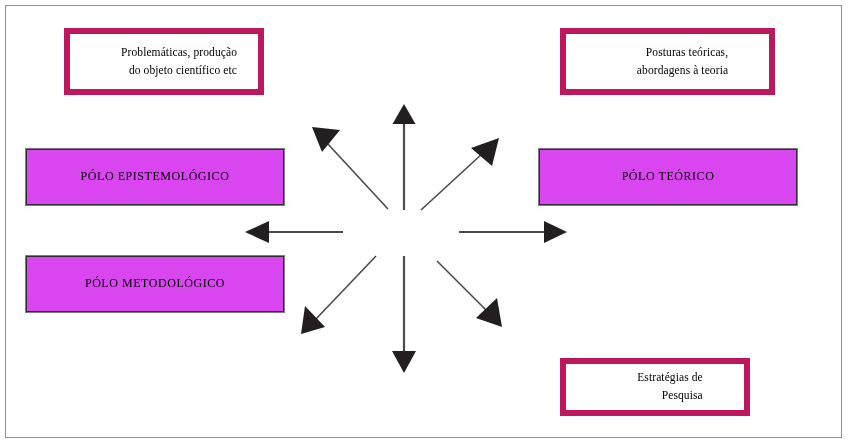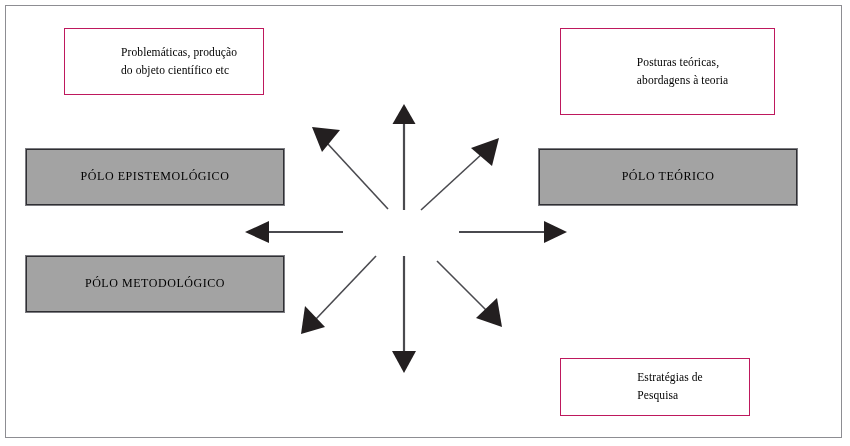--- a/index.html
+++ b/index.html
@@ -25,41 +25,41 @@
     top: 5px;
     width: 837px;
     height: 433px;
     border: 1px solid #8d8d92;
     box-sizing: border-box;
     background: #ffffff;
   }
   
   .plain-box {
     position: absolute;
-    border: 1px solid #be185d;
+    border: 6px solid #be185d;
     box-sizing: border-box;
     background: #ffffff;
     display: flex;
     align-items: center;
     justify-content: center;
-    text-align: left;
+    text-align: right;
     padding-left: 30px;
   }
   .plain-box .box-text {
     font-size: 11.5px;
     line-height: 1.55;
     letter-spacing: 0.1px;
     white-space: pre-line;
   }
   
   .pole-box {
     position: absolute;
     border: 1px solid #7b7b80;
     box-sizing: border-box;
-    background: #a3a3a3;
+    background: #d946ef;
   }
   .pole-inner {
     width: 100%;
     height: 100%;
     border: 1px solid #2f2f33;
     box-sizing: border-box;
     display: flex;
     align-items: center;
     justify-content: center;
     text-align: center;
@@ -84,21 +84,21 @@
 
 <div id="canvas">
 
   <div id="outer-frame"></div>
 
   <div class="plain-box" style="left:64px; top:28px; width:200px; height:67px;">
     <span class="box-text">Problemáticas, produção
 do objeto científico etc</span>
   </div>
 
-  <div class="plain-box" style="left:560px; top:28px; width:215px; height:87px;">
+  <div class="plain-box" style="left:560px; top:28px; width:215px; height:67px;">
     <span class="box-text">Posturas teóricas,
 abordagens à teoria</span>
   </div>
 
 
   <div class="plain-box" style="left:560px; top:358px; width:190px; height:58px;">
     <span class="box-text">Estratégias de
 Pesquisa</span>
   </div>
 

